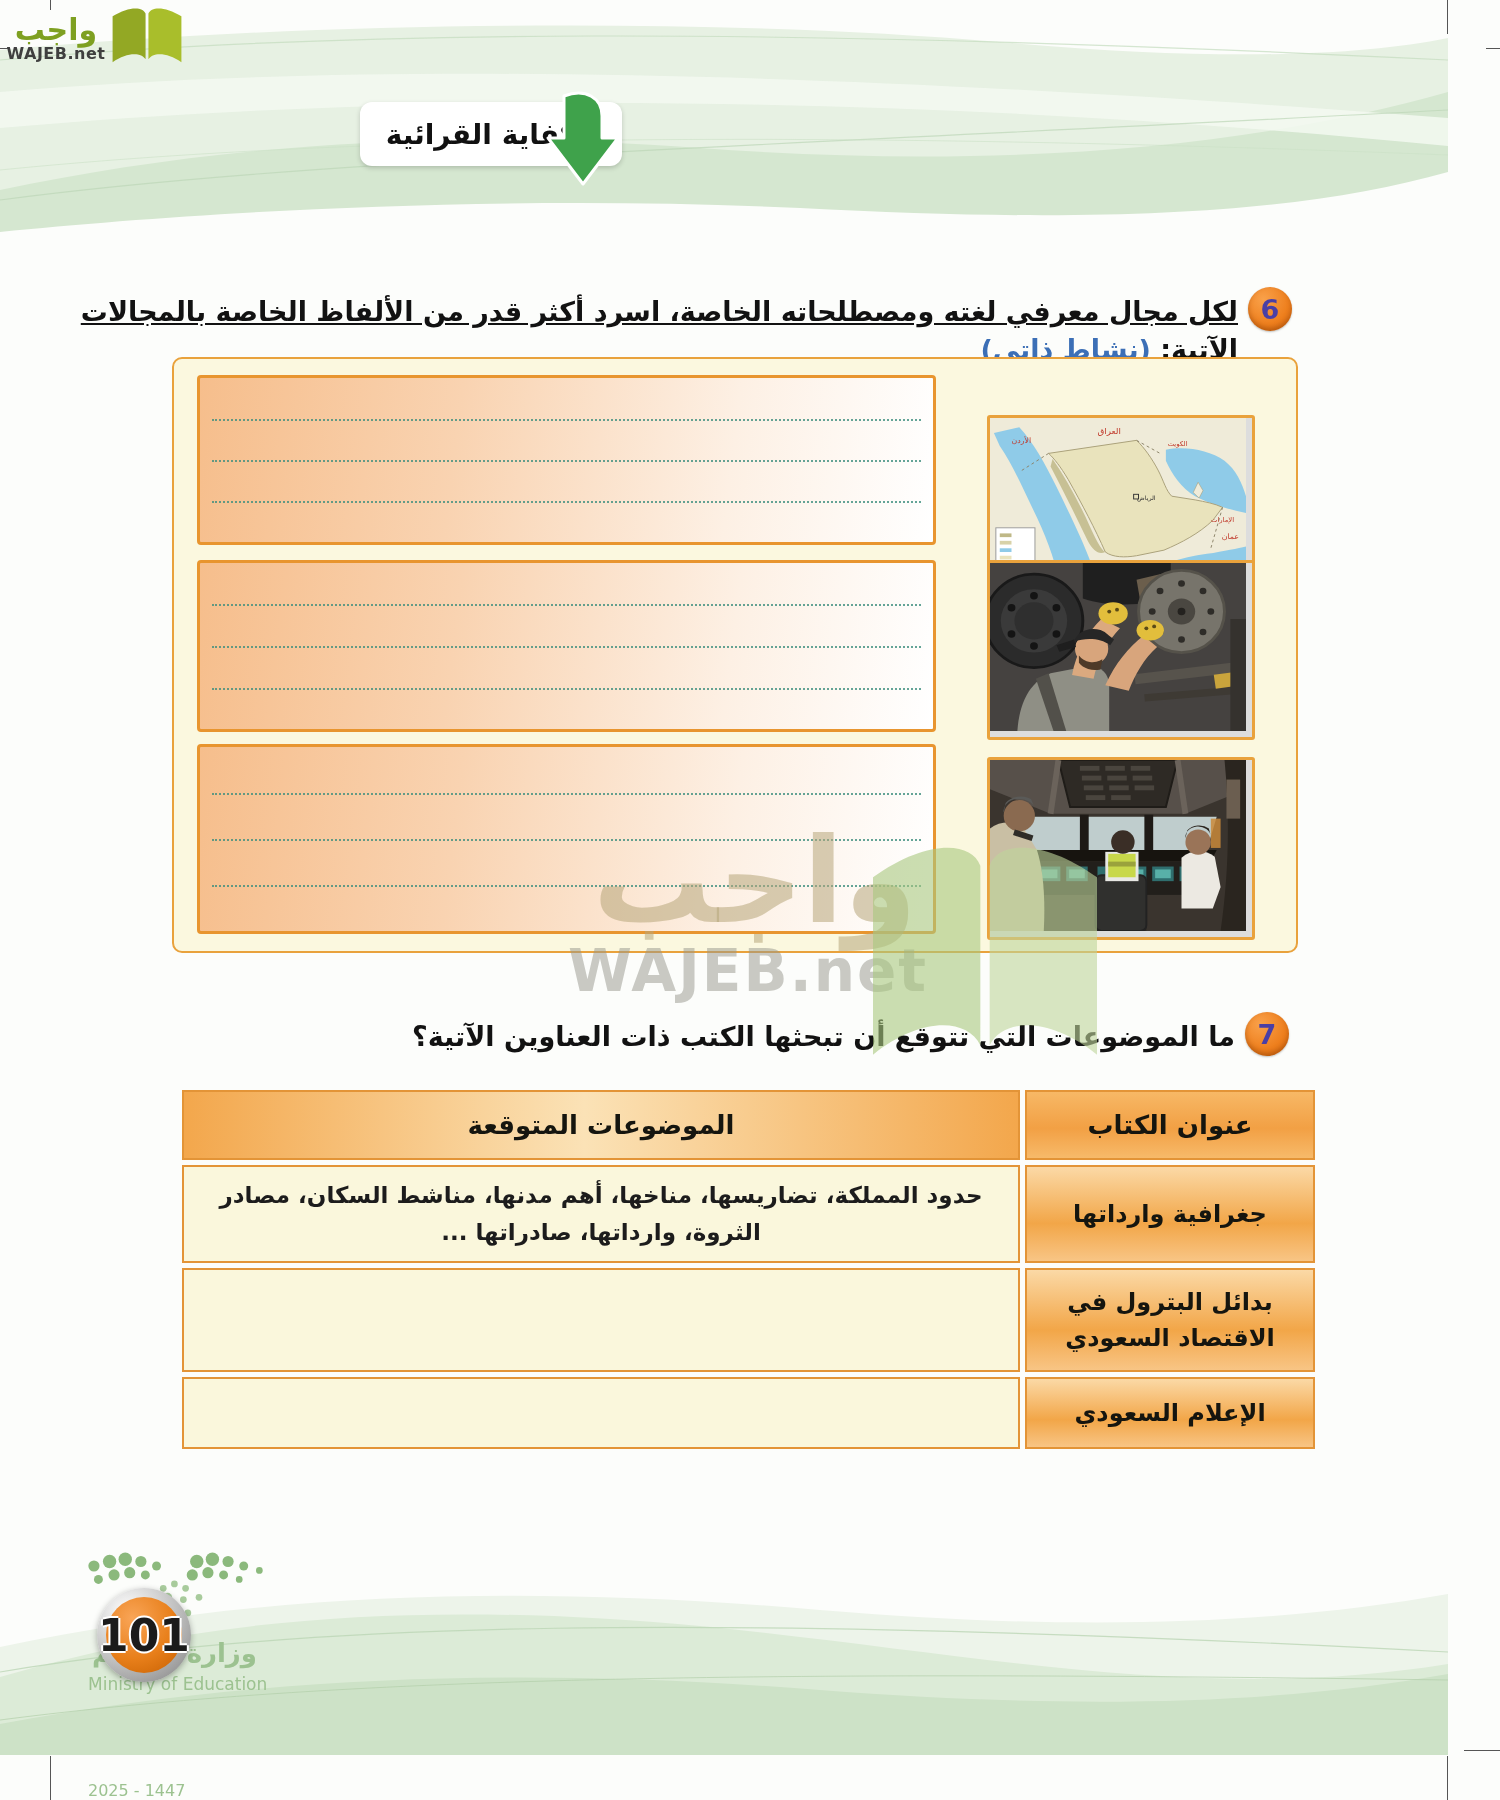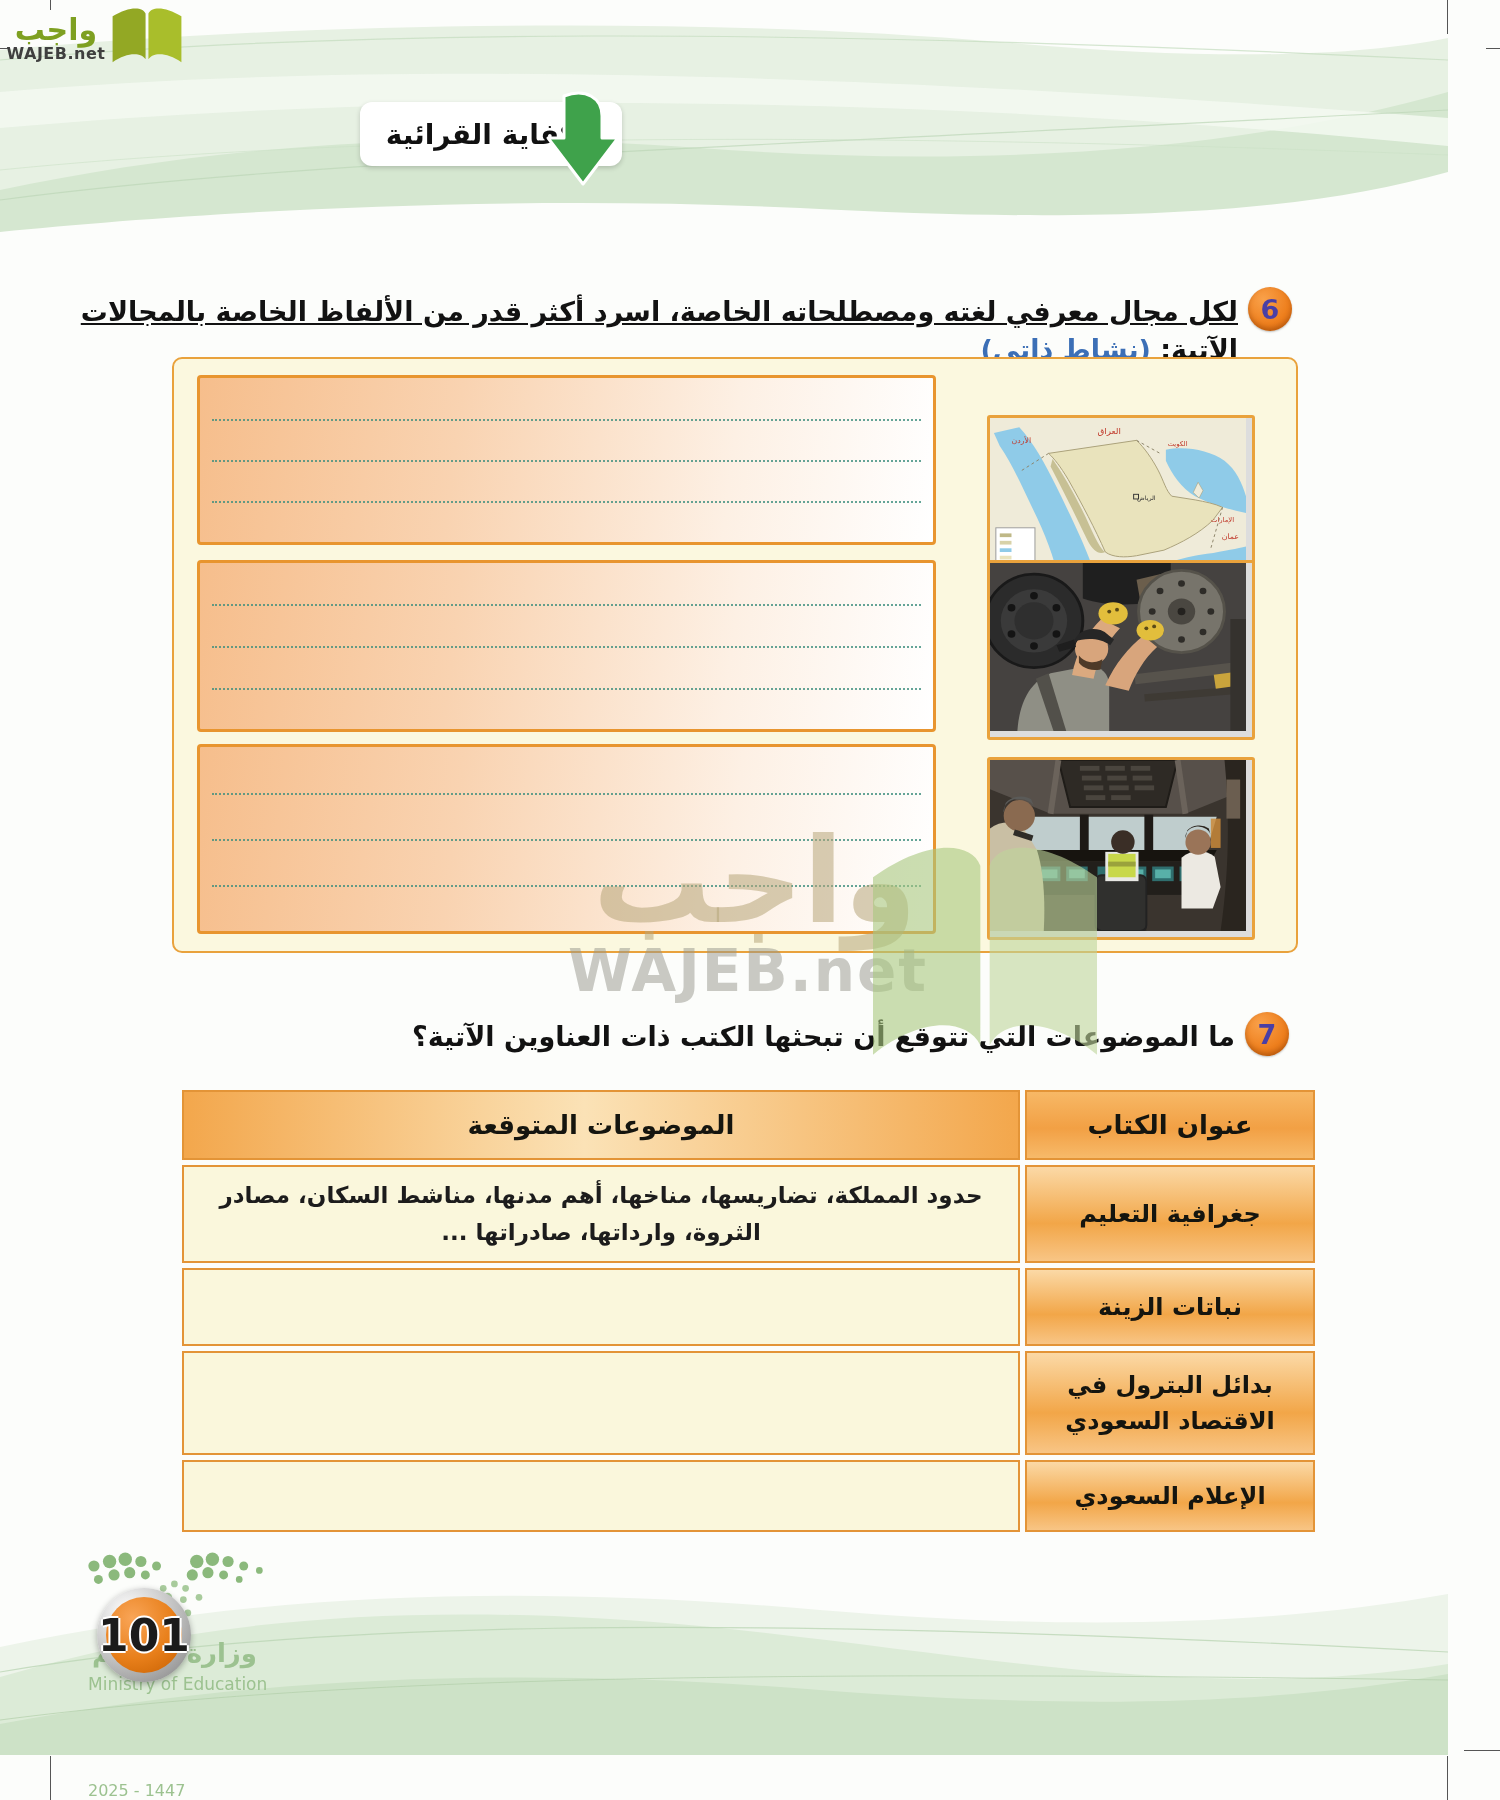--- a/index.html
+++ b/index.html
@@ -287,26 +287,22 @@
     <span>ما الموضوعات التي تتوقع أن تبحثها الكتب ذات العناوين الآتية؟</span>
   </div>
 
   <table class="q7table">
     <tbody>
         <tr>
       <th class="h-title">عنوان الكتاب</th>
       <th class="h-topics">الموضوعات المتوقعة</th>
     </tr>
     <tr>
-      <td class="c-title r1">جغرافية التعليم</td>
+      <td class="c-title r1">جغرافية وارداتها</td>
       <td class="c-topics r1">حدود المملكة، تضاريسها، مناخها، أهم مدنها، مناشط السكان، مصادر الثروة، وارداتها، صادراتها ...</td>
-    </tr>
-    <tr>
-      <td class="c-title r2">نباتات الزينة</td>
-      <td class="c-topics r2"></td>
     </tr>
     <tr>
       <td class="c-title r3">بدائل البترول في الاقتصاد السعودي</td>
       <td class="c-topics r3"></td>
     </tr>
     <tr>
       <td class="c-title r4">الإعلام السعودي</td>
       <td class="c-topics r4"></td>
     </tr>
   </tbody>

